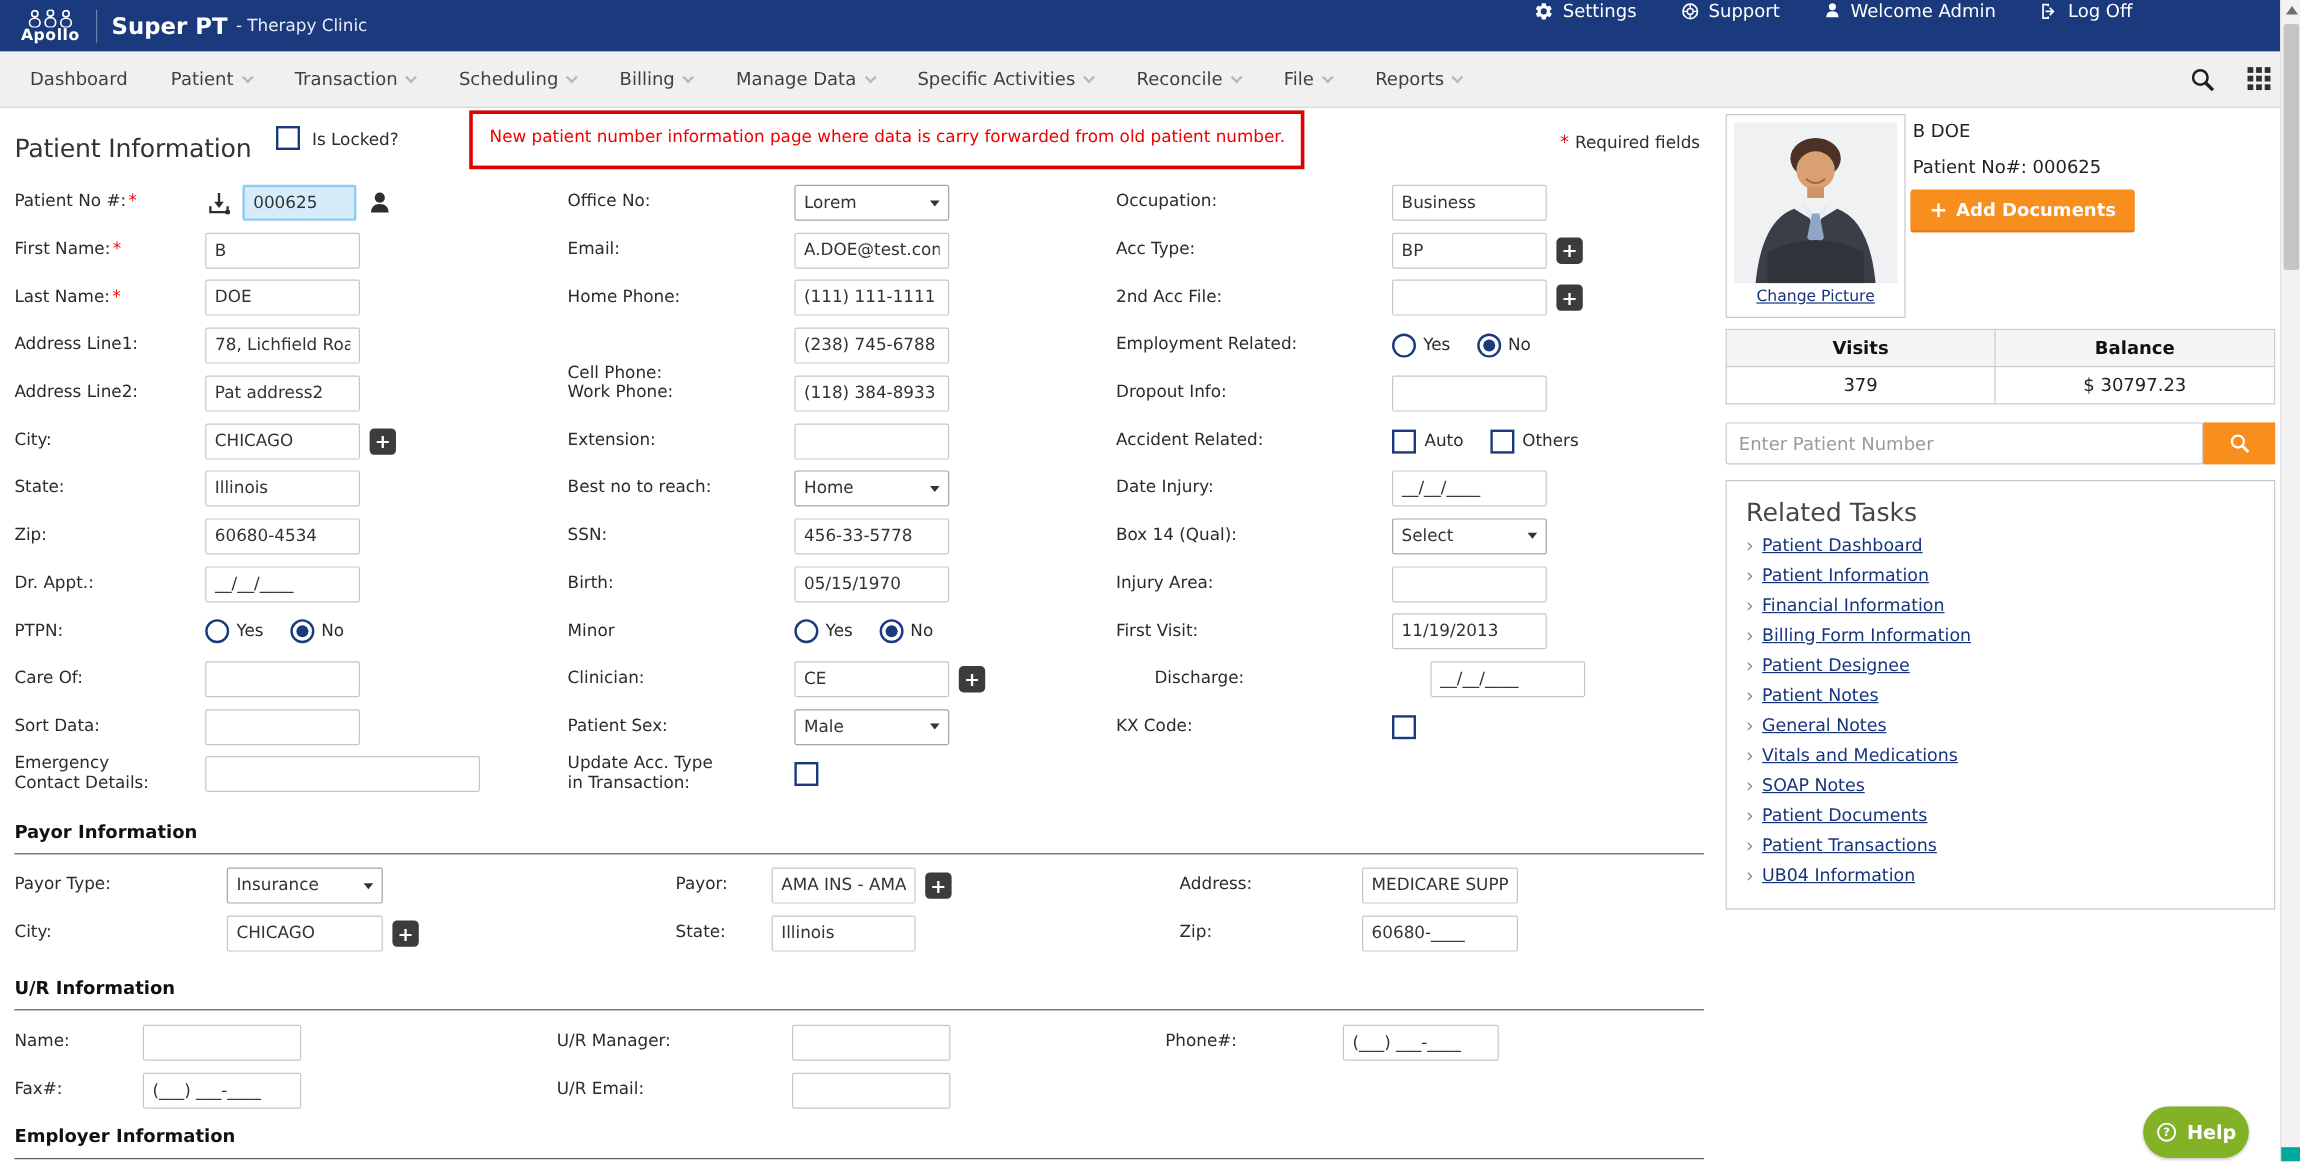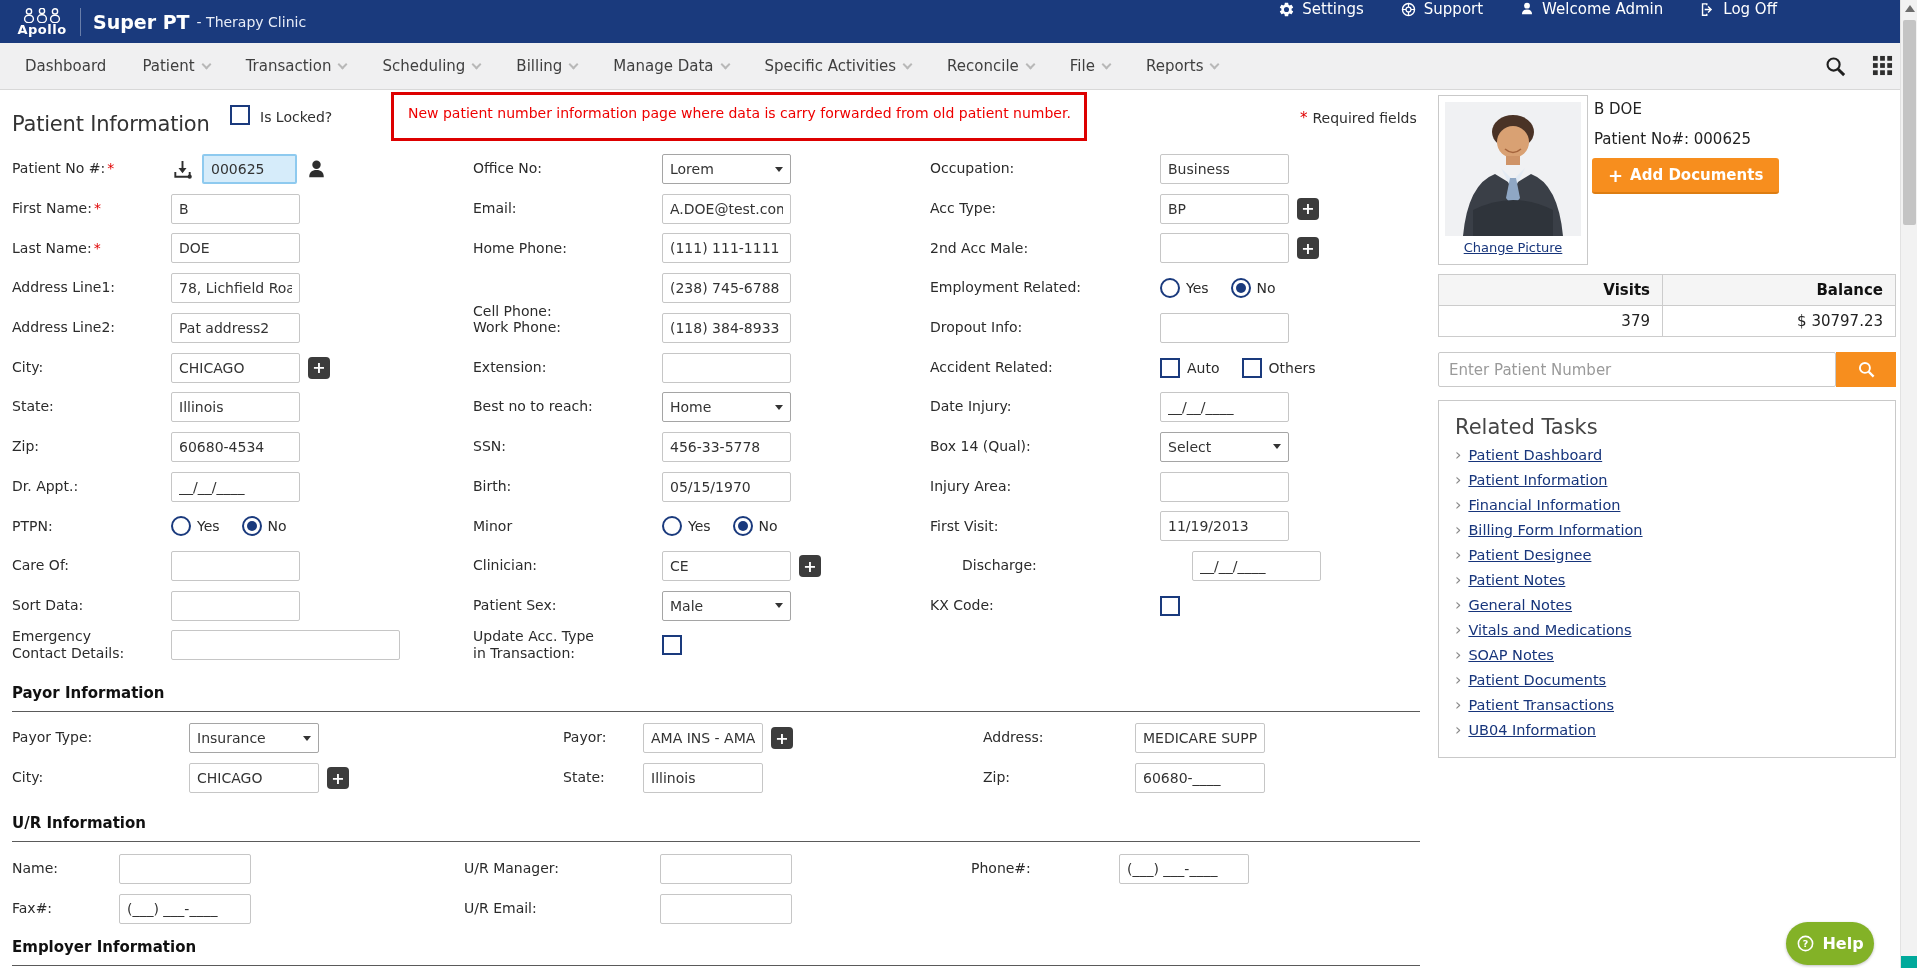--- a/index.html
+++ b/index.html
@@ -60,21 +60,21 @@
   .sec-divider{position:absolute;left:12px;width:1408px;height:0;border-top:1px solid #5a5a5a;}
   
   .photo-card{position:absolute;left:1438px;top:95px;width:150px;height:170px;border:1px solid #c9c9c9;background:#fff;padding:6px;text-align:center;}
   .photo{width:136px;height:134px;background:#eef0f2;display:block;}
   .change-pic{display:inline-block;margin-top:4px;font-size:13px;color:var(--link);text-decoration:underline;cursor:pointer;}
   .pt-name{position:absolute;left:1594px;top:100px;font-size:15px;color:#222;}
   .pt-no{position:absolute;left:1594px;top:130px;font-size:15px;color:#222;}
   .add-doc{position:absolute;left:1592px;top:158px;height:36px;background:var(--orange);border-bottom:2px solid #dd7d12;border-radius:3px;color:#fff;display:inline-flex;align-items:center;padding:0 16px;font-size:15px;font-weight:bold;cursor:pointer;}
   .add-doc .plus-sign{font-size:18px;margin-right:7px;font-weight:bold;}
   .stats{position:absolute;left:1438px;top:274px;width:458px;border-collapse:collapse;}
-  .stats th,.stats td{border:1px solid #ccc;text-align:right;padding:6px 12px;font-size:15px;height:31px;}
+  .stats th,.stats td{border:1px solid #ccc;text-align:center;padding:6px 12px;font-size:15px;height:31px;}
   .stats th{background:#f5f5f5;color:#111;}
   .stats td{color:#222;}
   .stats .c1{width:224px;}
   .pt-search{position:absolute;left:1438px;top:352px;width:398px;height:35px;border:1px solid #c9c9c9;border-radius:2px;font-family:inherit;font-size:15px;color:#333;padding:0 10px;}
   .pt-search::placeholder{color:#9a9a9a;}
   .pt-search-btn{position:absolute;left:1836px;top:352px;width:60px;height:35px;background:var(--orange);display:flex;align-items:center;justify-content:center;cursor:pointer;}
   .tasks{position:absolute;left:1438px;top:400px;width:458px;height:358px;border:1px solid #c9c9c9;padding:12px 16px;}
   .tasks-title{font-size:21px;color:#454545;font-weight:400;margin:2px 0 3px 0;}
   .task{height:25px;display:flex;align-items:center;}
   .tchev{color:#8a8a8a;font-size:16px;margin-right:7px;}
@@ -416,21 +416,21 @@
       </div>
     </div>
     <div class="form-row" style="left: 930px; top: 101.7px; width: 450px;">
       <span class="form-label" style="width: 230px;">Acc Type:</span>
       <div class="fctl">
         <input class="ctl-input" value="BP" style="">
         <span class="after plus">+</span>
       </div>
     </div>
     <div class="form-row" style="left: 930px; top: 141.4px; width: 450px;">
-      <span class="form-label" style="width: 230px;">2nd Acc Male:</span>
+      <span class="form-label" style="width: 230px;">2nd Acc File:</span>
       <div class="fctl">
         <input class="ctl-input" style="">
         <span class="after plus">+</span>
       </div>
     </div>
     <div class="form-row" style="left: 930px; top: 181.1px; width: 450px;">
       <span class="form-label" style="width: 230px;">Employment Related:</span>
       <div class="fctl">
         <span class="radio"></span>
         <span class="opt-label">Yes</span>

